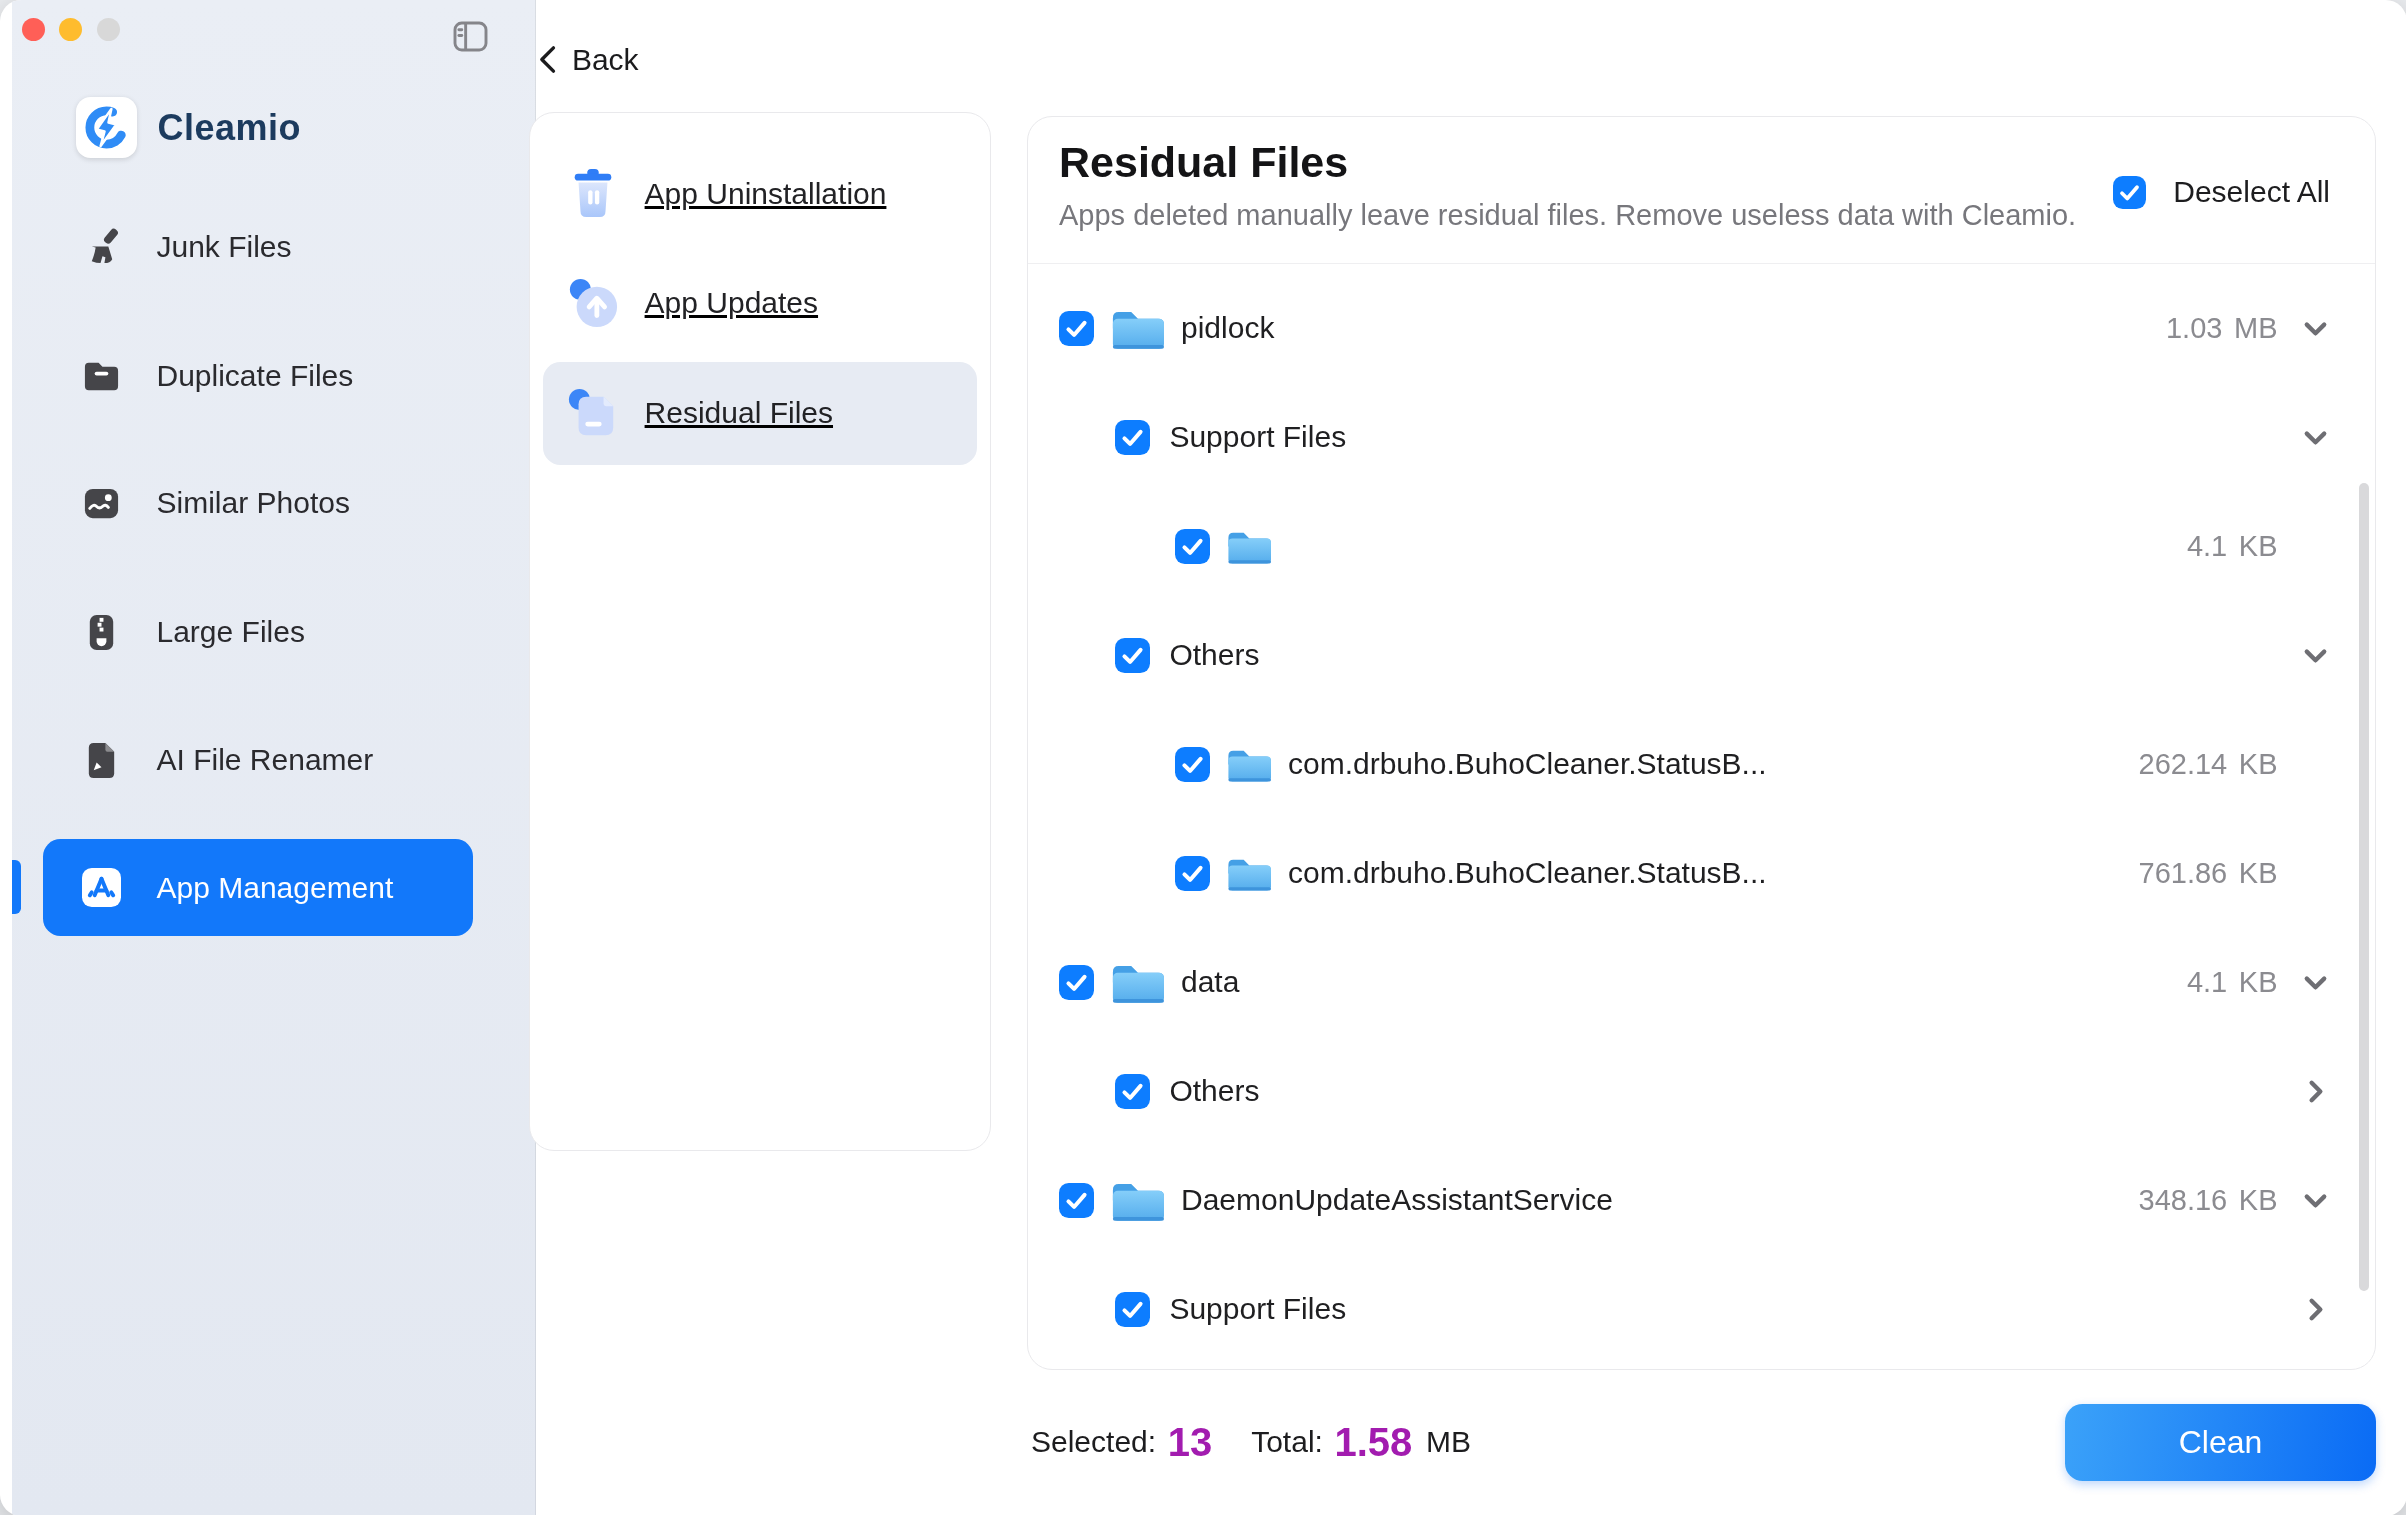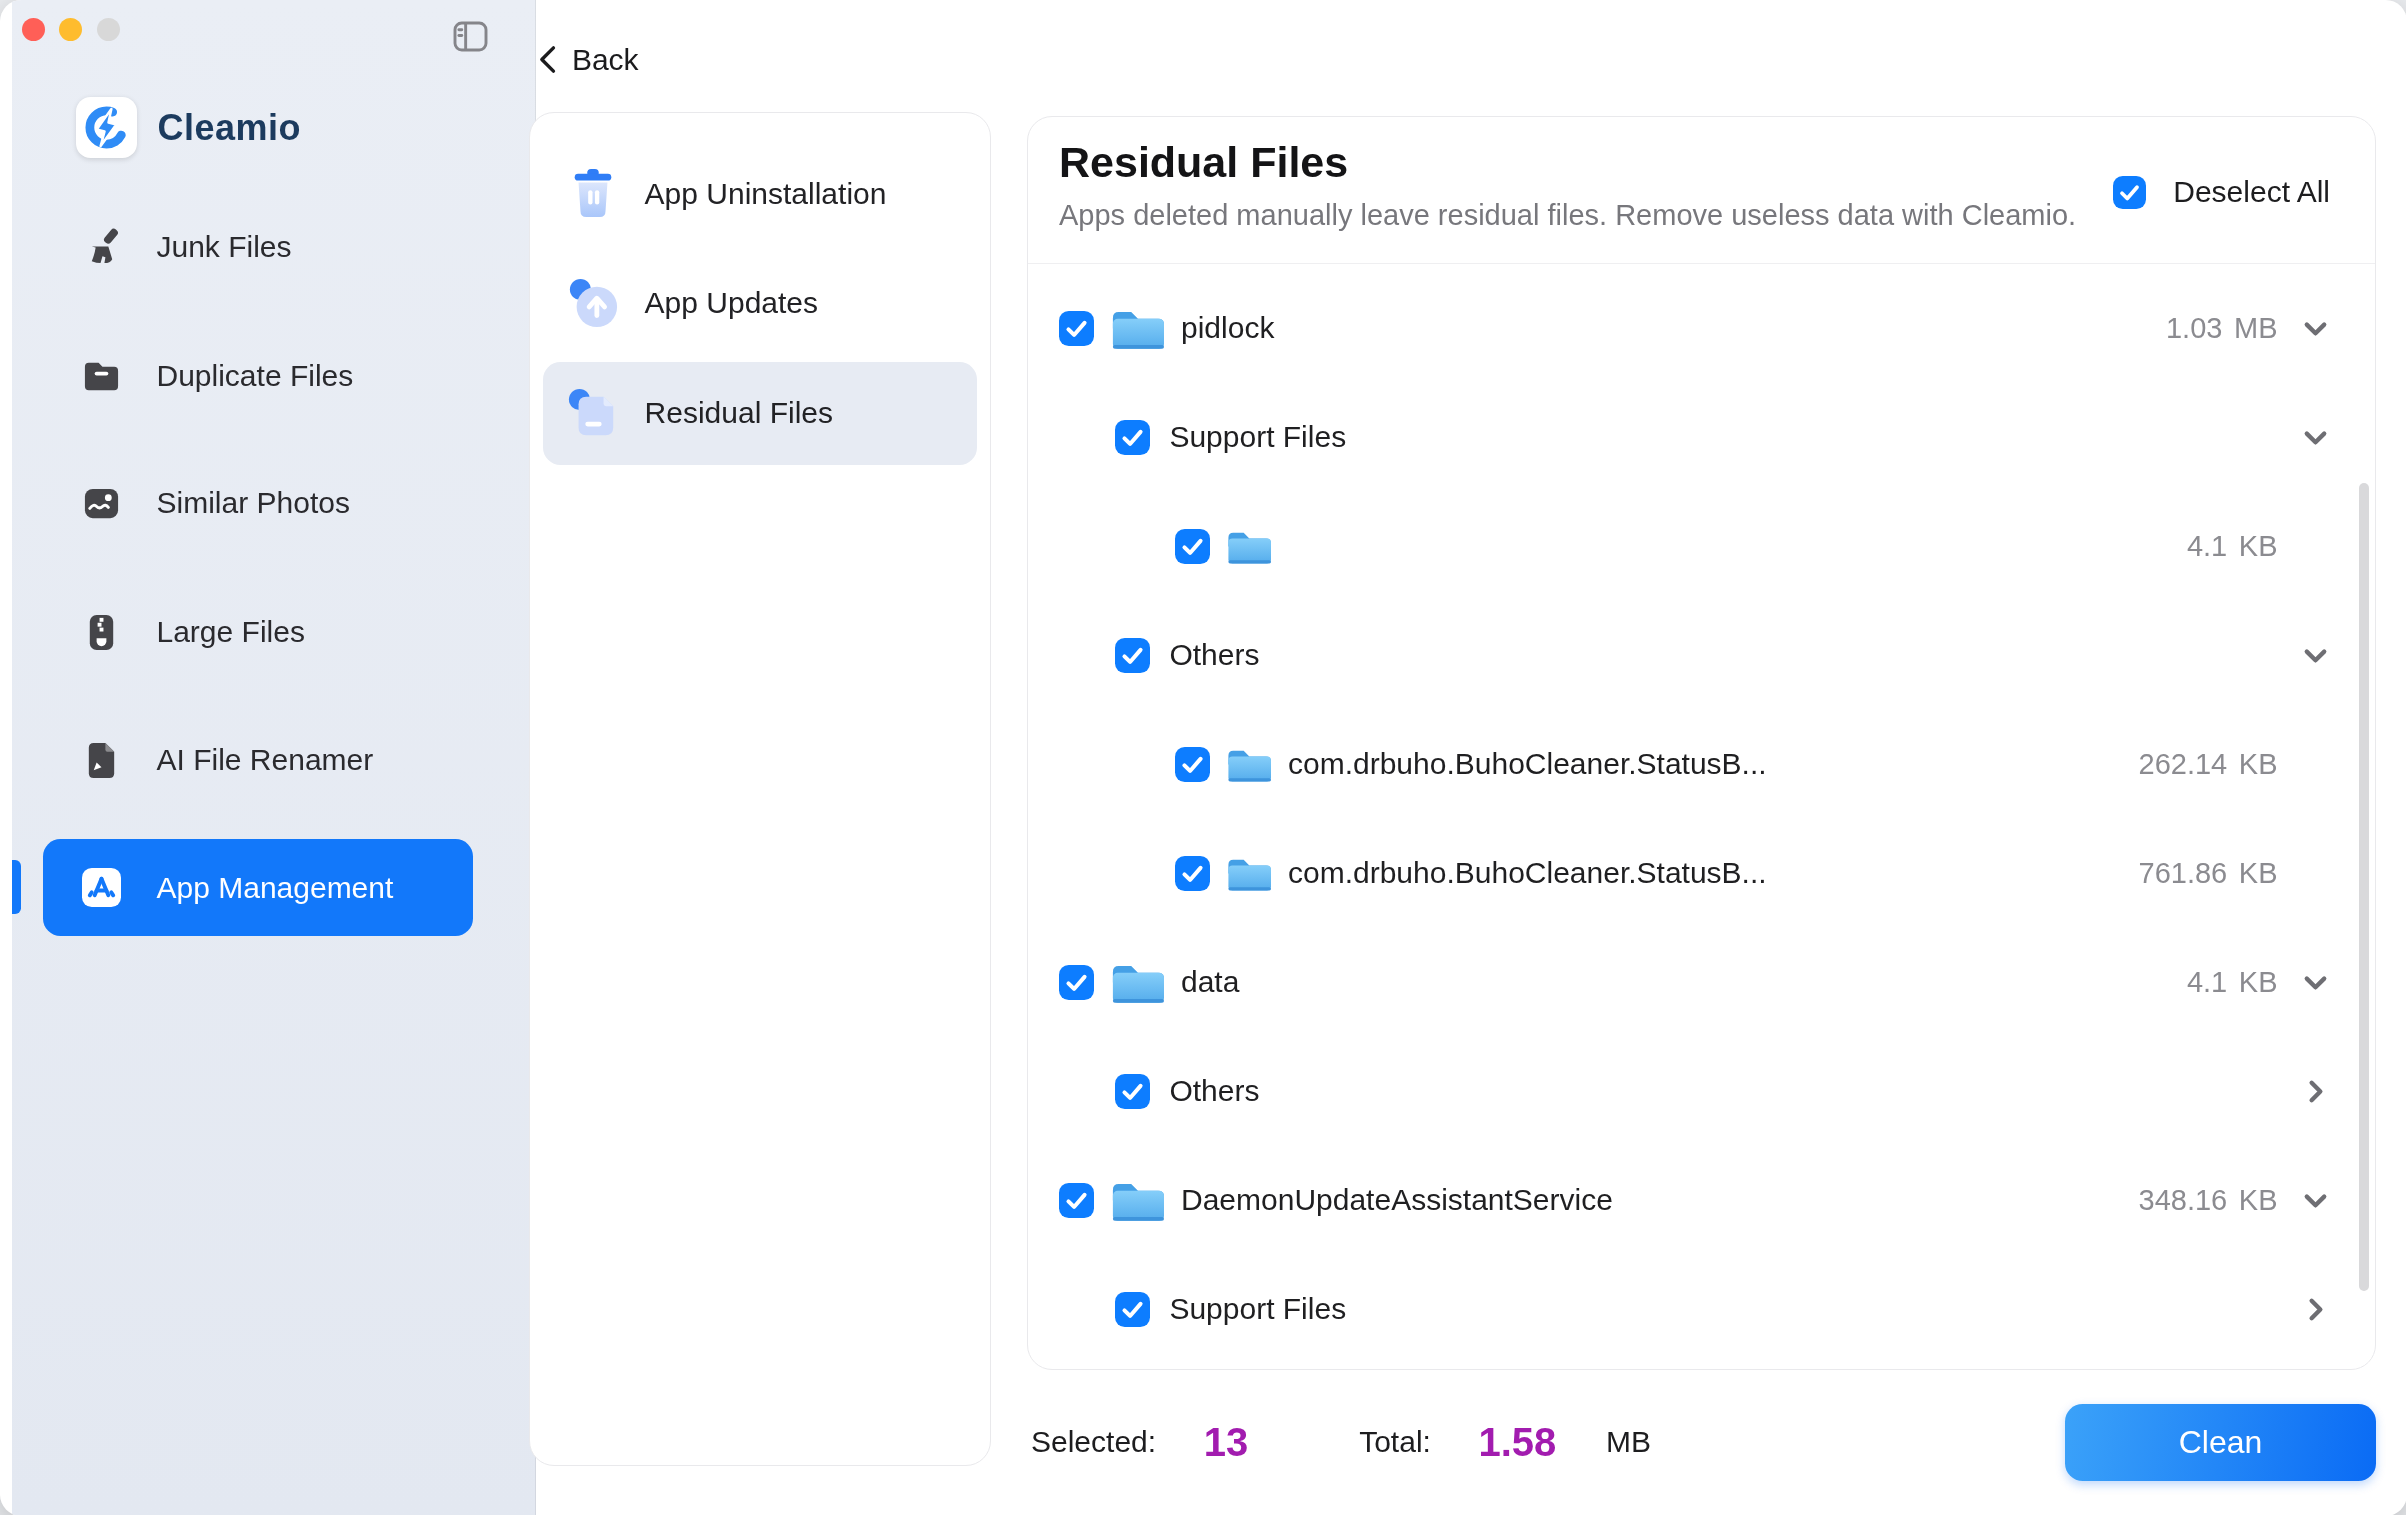--- a/index.html
+++ b/index.html
@@ -24,21 +24,21 @@
   .nav-item.active .nlabel { color:#ffffff; }
   .active-indicator { position:absolute; left:0; top:860px; width:8.7px; height:54px; background:#1278FA; border-radius:0 5.8px 5.8px 0; }
 
   
   .back-btn { position:absolute; left:537px; top:37px; height:45px; display:flex; align-items:center; cursor:pointer; background:none; border:none;text-align:right; }
   .back-btn .blabel { margin-left:13.6px; font-size:30px; font-weight:500; color:#1B1B1D; }
 
   .panel { position:absolute; background:#fff; border:1.9px solid #E9E9EC; border-radius:25px; }
 
   
-  .modules { left:529px; top:112px; width:462px; height:1354px; padding:29px 12.6px; }
+  .modules { left:529px; top:112px; width:462px; height:1039px; padding:29px 12.6px;text-decoration:underline; }
   .module-row { width:100%; height:103px; margin-bottom:6.8px; display:flex; align-items:center; border-radius:17.5px; cursor:pointer; }
   .module-row.active { background:#E7EBF3; }
   .module-row .micon { width:54px; height:54px; margin-left:23px; display:flex; align-items:center; justify-content:center; }
   .module-row .mlabel { margin-left:25px; font-size:30px; font-weight:500; color:#222225; }
 
   
   .detail { left:1027px; top:116px; width:1349px; height:1254px; }
   .detail-header { position:relative; height:147px; border-bottom:1.9px solid #EFEFF1; }
   .detail-title { position:absolute; left:31px; top:21.3px; font-size:43px; font-weight:600; color:#141416; }
   .detail-sub { position:absolute; left:31px; top:82px; font-size:29px; color:#77777C; }
@@ -55,21 +55,21 @@
   .folder { flex:none; margin-left:15.5px; display:flex; align-items:center; }
   .rlabel { margin-left:17.5px; font-size:30px; color:#1F1F21; white-space:nowrap; }
   .row.l1 .rlabel { margin-left:19.4px; }
   .spacer { flex:1; }
   .rsize { font-size:29px; color:#8B8B90; margin-right:15.5px; white-space:nowrap; }
   .rsize .unit { margin-left:11.6px; }
   .chev { flex:none; width:37px; display:flex; justify-content:flex-end; cursor:pointer; }
   .scrollbar { position:absolute; right:5.8px; top:366px; width:10.7px; height:808px; background:#D9D9DB; border-radius:5.8px; cursor:pointer; }
 
   
-  .summary { position:absolute; left:1031px; top:1404px; height:76px; display:flex; align-items:center;gap:36px; }
+  .summary { position:absolute; left:1031px; top:1404px; height:76px; display:flex; align-items:center; }
   .summary .slabel { font-size:30px; color:#1D1D1F; }
   .summary .sval { font-size:40px; font-weight:bold; color:#a21caf; margin-left:11.6px;text-align:right; }
   .summary .gap { width:39px; }
   .summary .sunit { font-size:30px; color:#1D1D1F; margin-left:13.6px; }
   .clean-btn { position:absolute; left:2065px; top:1404px; width:311px; height:77px; border:none; border-radius:17.5px;
     background:linear-gradient(100deg,#3BA2F9 0%,#0A6BF5 100%); color:#fff; font-size:32px; font-weight:500;
     font-family:"Liberation Sans",sans-serif; cursor:pointer; box-shadow:0 3.9px 9.7px rgba(10,107,245,.25); }
 </style>
 </head>
 <body>

